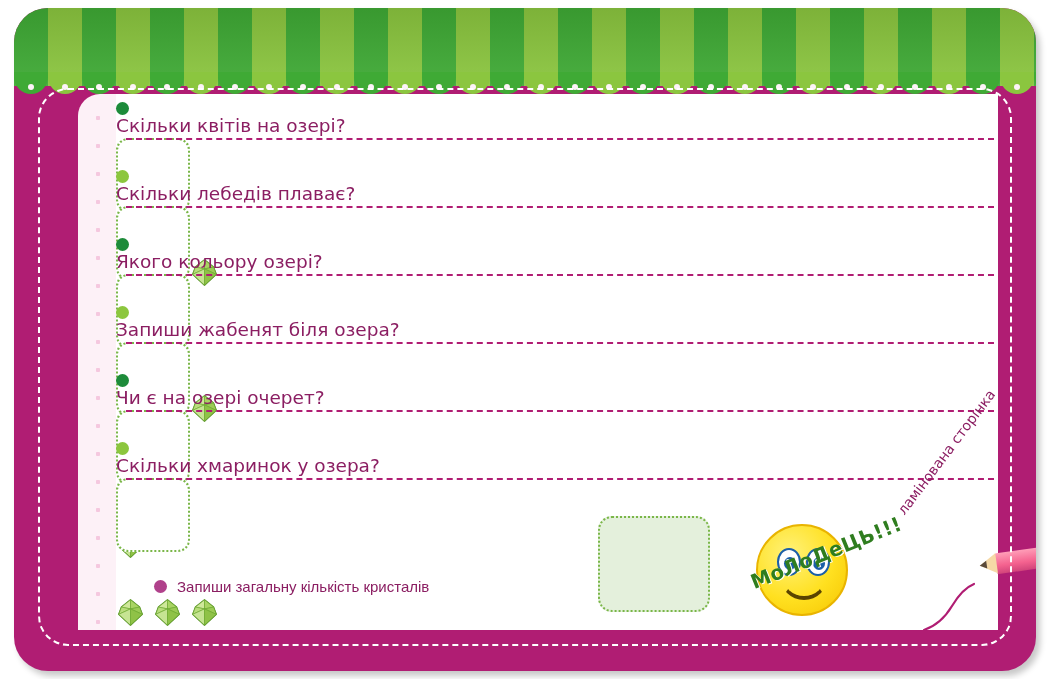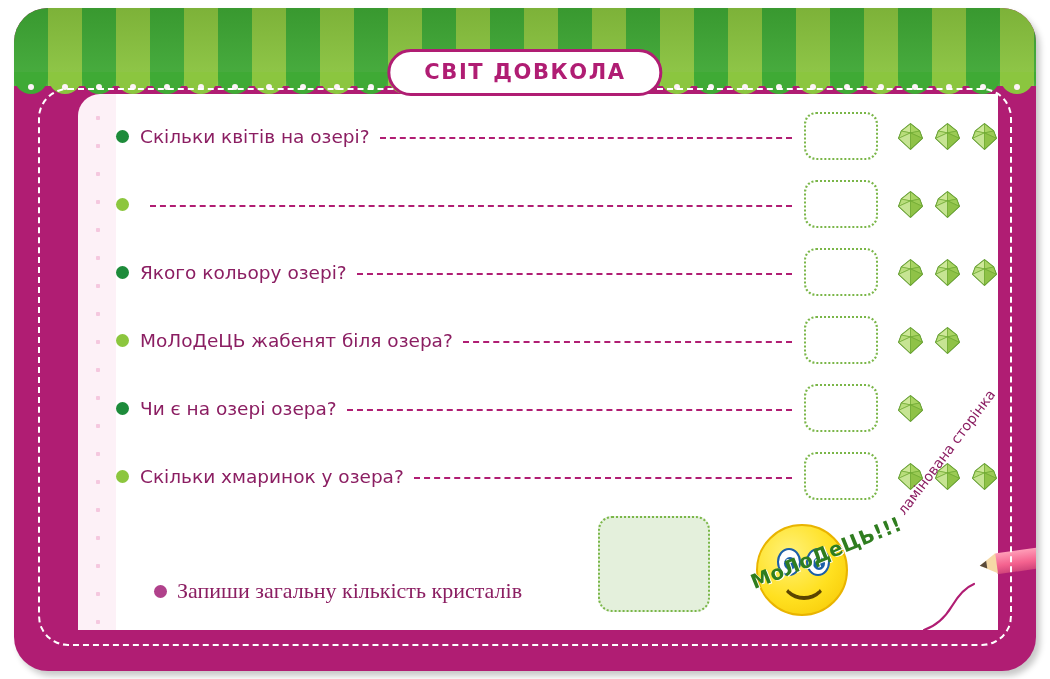--- a/index.html
+++ b/index.html
@@ -128,21 +128,21 @@
   
   .rows {
     position: absolute;
     left: 102px; top: 94px;
     width: 900px;
   }
   .row {
     position: relative;
     height: 68px;
     display: flex;
-    align-items: center;
+    flex-direction: column;
   }
   .bullet {
     width: 13px; height: 13px;
     border-radius: 50%;
     flex: 0 0 13px;
     margin-right: 11px;
   }
   .q-text {
     color: #8b1e62;
     font-size: 18.5px;
@@ -190,22 +190,22 @@
   }
   .total-bullet {
     width: 13px; height: 13px;
     border-radius: 50%;
     background: #b0418b;
     margin-right: 10px;
     flex: 0 0 13px;
   }
   .total-text {
     color: #8b1e62;
-    font-size: 22px;
-    font-family: Liberation Serif, serif;
+    font-size: 15px;
+    font-family: Liberation Sans, sans-serif;
     white-space: nowrap;
   }
   .total-box {
     position: absolute;
     left: 584px; top: 508px;
     width: 112px; height: 96px;
     border: 2.5px dotted #7ab648;
     border-radius: 14px;
     background: #e4f0dc;
   }
@@ -391,23 +391,20 @@
         <div class="scallop-dot" style="left: 1000px;"></div>
       </div>
 
     <div class="frame-dash"></div>
 
     <div class="sheet">
       <div class="sheet-dots"></div>
       <div class="sheet-white"></div>
     </div>
 
-    <div class="title-pill">
-      <div class="title-text">СВІТ ДОВКОЛА</div>
-    </div>
 
     <div class="rows" id="rows">
         <div class="row">
           <div class="bullet" style="background: rgb(29, 139, 58);"></div>
           <div class="q-text">Скільки квітів на озері?</div>
           <div class="dashline"></div>
           <div class="answer-box"></div>
           <div class="gems">
             <div class="gem">
               <svg width="29" height="29" viewBox="0 0 32 32">
@@ -445,20 +442,21 @@
                   <path d="M26 10 L29 18 L16 12 Z" fill="#9ccb55" stroke="#6ea832" stroke-width="0.7"></path>
                   <path d="M3 18 L16 30 L16 12 Z" fill="#c6e493" stroke="#6ea832" stroke-width="0.7"></path>
                   <path d="M29 18 L16 30 L16 12 Z" fill="#8fc247" stroke="#6ea832" stroke-width="0.7"></path>
                 </g>
               </svg>
             </div>
           </div>
         </div>
         <div class="row">
           <div class="bullet" style="background: rgb(140, 198, 62);"></div>
+          <div class="q-text">Скільки лебедів плаває?</div>
           <div class="dashline"></div>
           <div class="answer-box"></div>
           <div class="gems">
             <div class="gem">
               <svg width="29" height="29" viewBox="0 0 32 32">
                 <g>
                   <path d="M16 2 L6 10 L3 18 L16 30 L29 18 L26 10 Z" fill="#8cc63e" stroke="#4f8a20" stroke-width="1.4" stroke-linejoin="round"></path>
                   <path d="M16 2 L6 10 L16 12 Z" fill="#cfe89a" stroke="#6ea832" stroke-width="0.7"></path>
                   <path d="M16 2 L26 10 L16 12 Z" fill="#a9d463" stroke="#6ea832" stroke-width="0.7"></path>
                   <path d="M6 10 L3 18 L16 12 Z" fill="#b9dd7c" stroke="#6ea832" stroke-width="0.7"></path>
@@ -525,21 +523,21 @@
                   <path d="M26 10 L29 18 L16 12 Z" fill="#9ccb55" stroke="#6ea832" stroke-width="0.7"></path>
                   <path d="M3 18 L16 30 L16 12 Z" fill="#c6e493" stroke="#6ea832" stroke-width="0.7"></path>
                   <path d="M29 18 L16 30 L16 12 Z" fill="#8fc247" stroke="#6ea832" stroke-width="0.7"></path>
                 </g>
               </svg>
             </div>
           </div>
         </div>
         <div class="row">
           <div class="bullet" style="background: rgb(140, 198, 62);"></div>
-          <div class="q-text">МоЛоДеЦЬ жабенят біля озера?</div>
+          <div class="q-text">Запиши жабенят біля озера?</div>
           <div class="dashline"></div>
           <div class="answer-box"></div>
           <div class="gems">
             <div class="gem">
               <svg width="29" height="29" viewBox="0 0 32 32">
                 <g>
                   <path d="M16 2 L6 10 L3 18 L16 30 L29 18 L26 10 Z" fill="#8cc63e" stroke="#4f8a20" stroke-width="1.4" stroke-linejoin="round"></path>
                   <path d="M16 2 L6 10 L16 12 Z" fill="#cfe89a" stroke="#6ea832" stroke-width="0.7"></path>
                   <path d="M16 2 L26 10 L16 12 Z" fill="#a9d463" stroke="#6ea832" stroke-width="0.7"></path>
                   <path d="M6 10 L3 18 L16 12 Z" fill="#b9dd7c" stroke="#6ea832" stroke-width="0.7"></path>
@@ -559,21 +557,21 @@
                   <path d="M26 10 L29 18 L16 12 Z" fill="#9ccb55" stroke="#6ea832" stroke-width="0.7"></path>
                   <path d="M3 18 L16 30 L16 12 Z" fill="#c6e493" stroke="#6ea832" stroke-width="0.7"></path>
                   <path d="M29 18 L16 30 L16 12 Z" fill="#8fc247" stroke="#6ea832" stroke-width="0.7"></path>
                 </g>
               </svg>
             </div>
           </div>
         </div>
         <div class="row">
           <div class="bullet" style="background: rgb(29, 139, 58);"></div>
-          <div class="q-text">Чи є на озері озера?</div>
+          <div class="q-text">Чи є на озері очерет?</div>
           <div class="dashline"></div>
           <div class="answer-box"></div>
           <div class="gems">
             <div class="gem">
               <svg width="29" height="29" viewBox="0 0 32 32">
                 <g>
                   <path d="M16 2 L6 10 L3 18 L16 30 L29 18 L26 10 Z" fill="#8cc63e" stroke="#4f8a20" stroke-width="1.4" stroke-linejoin="round"></path>
                   <path d="M16 2 L6 10 L16 12 Z" fill="#cfe89a" stroke="#6ea832" stroke-width="0.7"></path>
                   <path d="M16 2 L26 10 L16 12 Z" fill="#a9d463" stroke="#6ea832" stroke-width="0.7"></path>
                   <path d="M6 10 L3 18 L16 12 Z" fill="#b9dd7c" stroke="#6ea832" stroke-width="0.7"></path>

